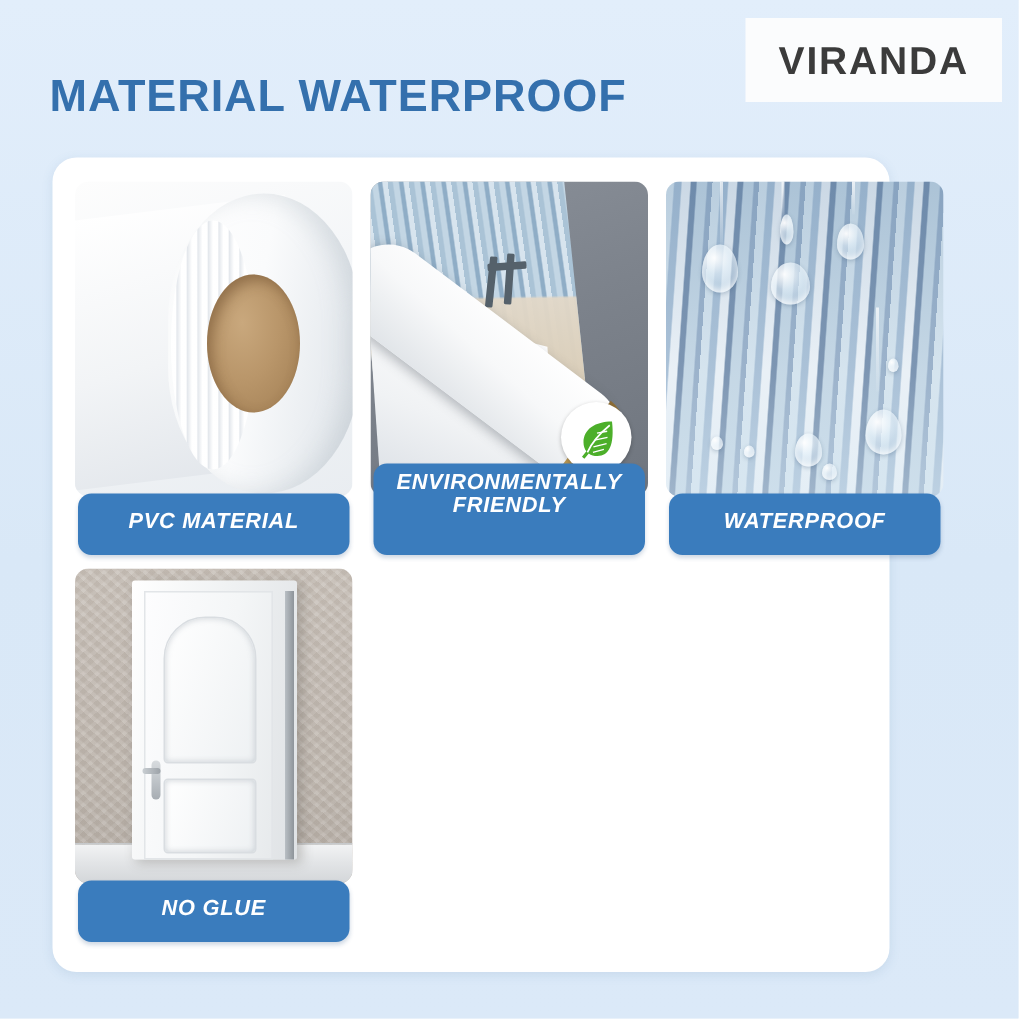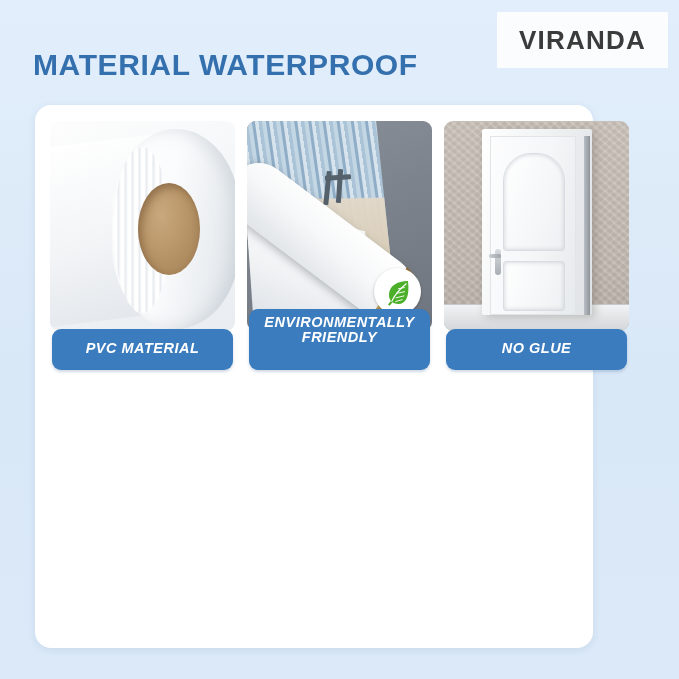--- a/index.html
+++ b/index.html
@@ -504,20 +504,41 @@
                 <path d="M24.5 7.5C19 12 13 18 9.6 25.6" stroke="#ffffff" stroke-width="1.1" fill="none"></path>
                 <path d="M22.8 11.5 16 12.8M23 15.6l-8.6 1.8M22.4 19.8l-8.8 2.1M20.6 23.6l-7.3 2" stroke="#ffffff" stroke-width="0.9" fill="none"></path>
               </svg>
             </div>
           </div>
         </div>
         <div class="label two-line">ENVIRONMENTALLY FRIENDLY</div>
       </div>
 
 
+      <div class="cell">
+        <div class="photo">
+          <div class="water-bg">
+            <div class="trail" style="left:36px; top:0px; height:46px;"></div>
+            <div class="trail" style="left:77px; top:0px; height:28px;"></div>
+            <div class="trail" style="left:124px; top:0px; height:22px;"></div>
+            <div class="trail" style="left:140px; top:84px; height:56px;"></div>
+            <div class="drop" style="left:24px; top:42px; width:24px; height:32px;"></div>
+            <div class="drop" style="left:70px; top:54px; width:26px; height:28px;"></div>
+            <div class="drop" style="left:114px; top:28px; width:18px; height:24px;"></div>
+            <div class="drop" style="left:76px; top:22px; width:9px; height:20px;"></div>
+            <div class="drop" style="left:133px; top:152px; width:24px; height:30px;"></div>
+            <div class="drop" style="left:86px; top:168px; width:18px; height:22px;"></div>
+            <div class="drop" style="left:30px; top:170px; width:8px; height:9px;"></div>
+            <div class="drop" style="left:52px; top:176px; width:7px; height:8px;"></div>
+            <div class="drop" style="left:104px; top:188px; width:10px; height:11px;"></div>
+            <div class="drop" style="left:148px; top:118px; width:7px; height:9px;"></div>
+          </div>
+        </div>
+        <div class="label">WATERPROOF</div>
+      </div>
 
 
       <div class="cell">
         <div class="photo">
           <div class="door-bg">
             <div class="wall-tex"></div>
             <div class="baseboard"></div>
             <div class="door-frame">
               <div class="door-panel">
                 <div class="door-inset-top"></div>

